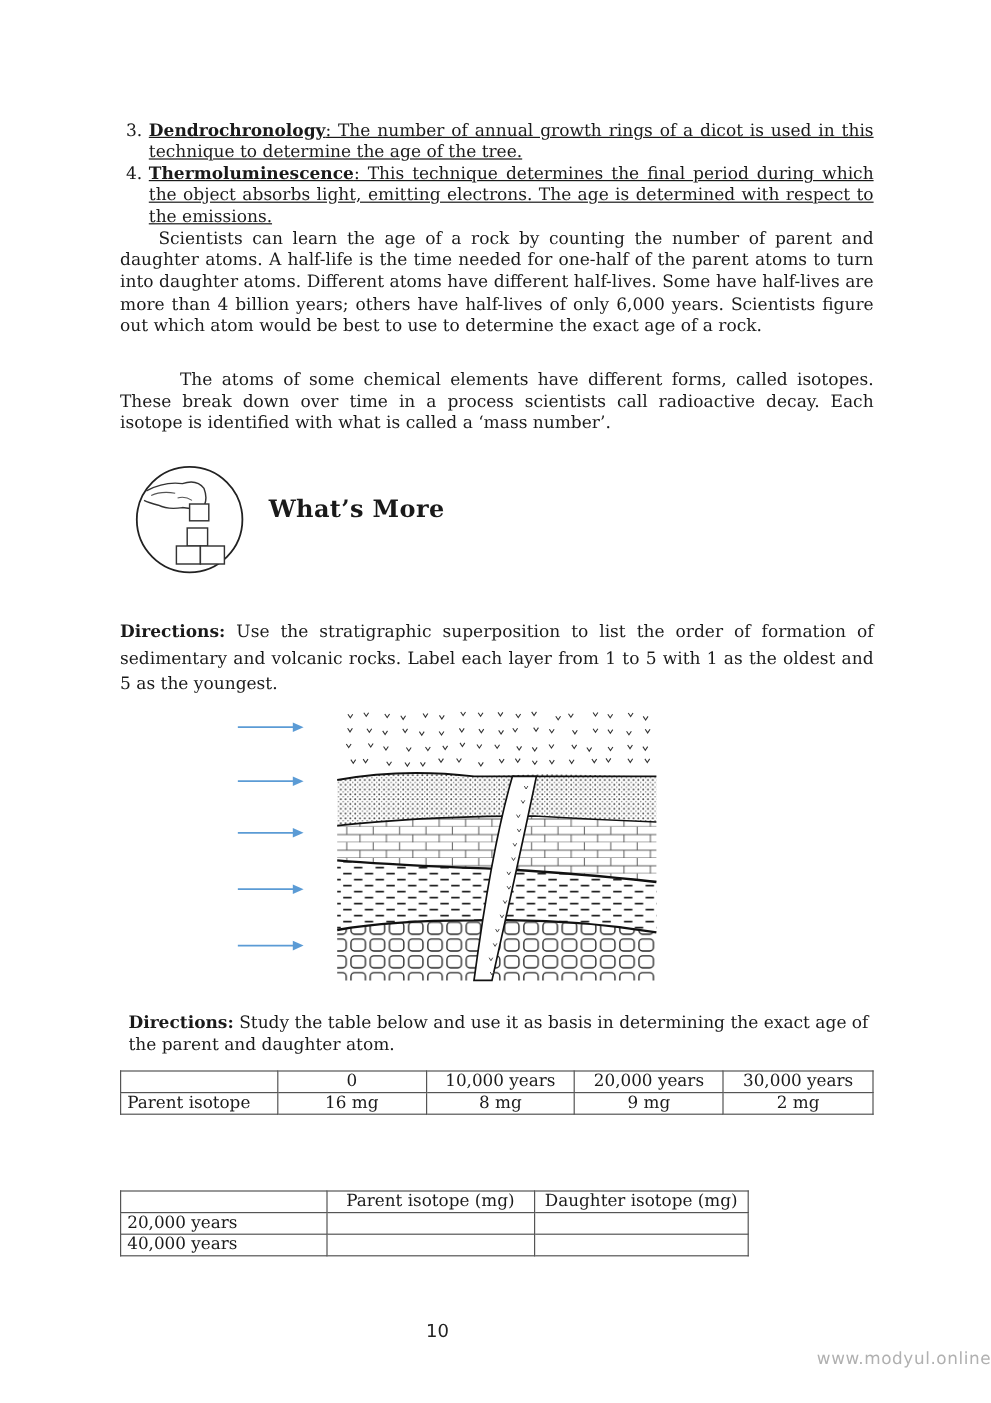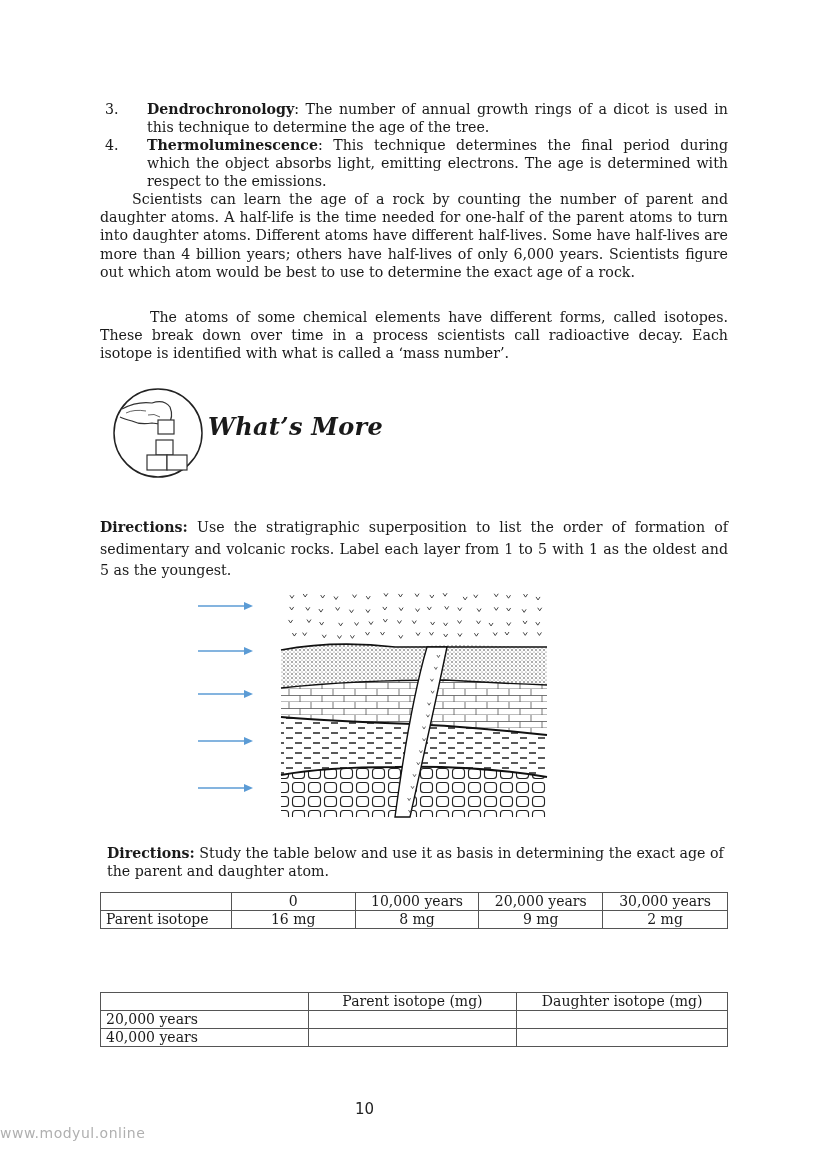--- a/index.html
+++ b/index.html
@@ -4,30 +4,30 @@
 <style>
   html, body { margin: 0; padding: 0; background: #ffffff; }
   body { width: 826px; height: 1169px; position: relative; overflow: hidden;
          font-family: "DejaVu Serif", "Liberation Serif", serif; color: #1a1a1a; }
   .page { position: absolute; left: 0; top: 0; width: 826px; height: 1169px; }
   .txt { font-size: 14.2px; line-height: 18.2px; }
   .justify { text-align: justify; text-align-last: left; }
   .abs { position: absolute; }
   .list-item { position: absolute; left: 105px; width: 623px; }
   .list-item .num { position: absolute; left: 0; top: 0; }
-  .list-item .body { margin-left: 42px; }
+  .list-item .body { margin-left: 19px; text-decoration: underline; }
   b { font-weight: bold; }
-  .heading { position: absolute; left: 208px; top: 412px; font-size: 24px;
-             font-weight: bold; font-style: italic; font-family: "DejaVu Serif", serif; letter-spacing: 0.3px; }
+  .heading { position: absolute; left: 224px; top: 412px; font-size: 20px;
+             font-weight: bold; font-family: "DejaVu Serif", serif; letter-spacing: 0.3px; }
   table { border-collapse: collapse; font-family: "DejaVu Serif", "Liberation Serif", serif; }
   td { border: 1px solid #555; font-size: 14px; line-height: 17px; padding: 0 5px; vertical-align: top; }
   td.c { text-align: center; }
   .footer-num { position: absolute; left: 0; width: 729px; top: 1100px; text-align: center;
                 font-family: "DejaVu Sans", sans-serif; font-size: 15px; color: #222; }
-  .footer-url { position: absolute; left: 0; width: 826px; top: 1125px; text-align: left;
+  .footer-url { position: absolute; left: 0; width: 826px; top: 1125px; text-align: right;
                 font-family: "DejaVu Sans", sans-serif; font-size: 14px; color: #b0b0b0; letter-spacing: 0.5px; }
 </style>
 </head>
 <body>
 
 <div class="page">
 
   <div class="list-item txt justify" style="top:100px;">
     <span class="num">3.</span>
     <div class="body"><b>Dendrochronology</b><span>: The number of annual growth rings of a dicot is used in this technique to determine the age of the tree.</span></div>
@@ -240,21 +240,21 @@
     <tr>
       <td>Parent isotope</td>
       <td class="c">16 mg</td>
       <td class="c">8 mg</td>
       <td class="c">9 mg</td>
       <td class="c">2 mg</td>
     </tr>
   </tbody>
     </table>
 
-  <table class="abs" style="left:100px; top:992px; width:628px;">
+  <table class="abs" style="left:100px; top:992px; width:524px;">
     <colgroup>
         <col style="width:208px">
         <col style="width:209px">
         <col style="width:211px">
       </colgroup>
     <tbody>
         <tr>
       <td></td>
       <td class="c">Parent isotope (mg)</td>
       <td class="c">Daughter isotope (mg)</td>

